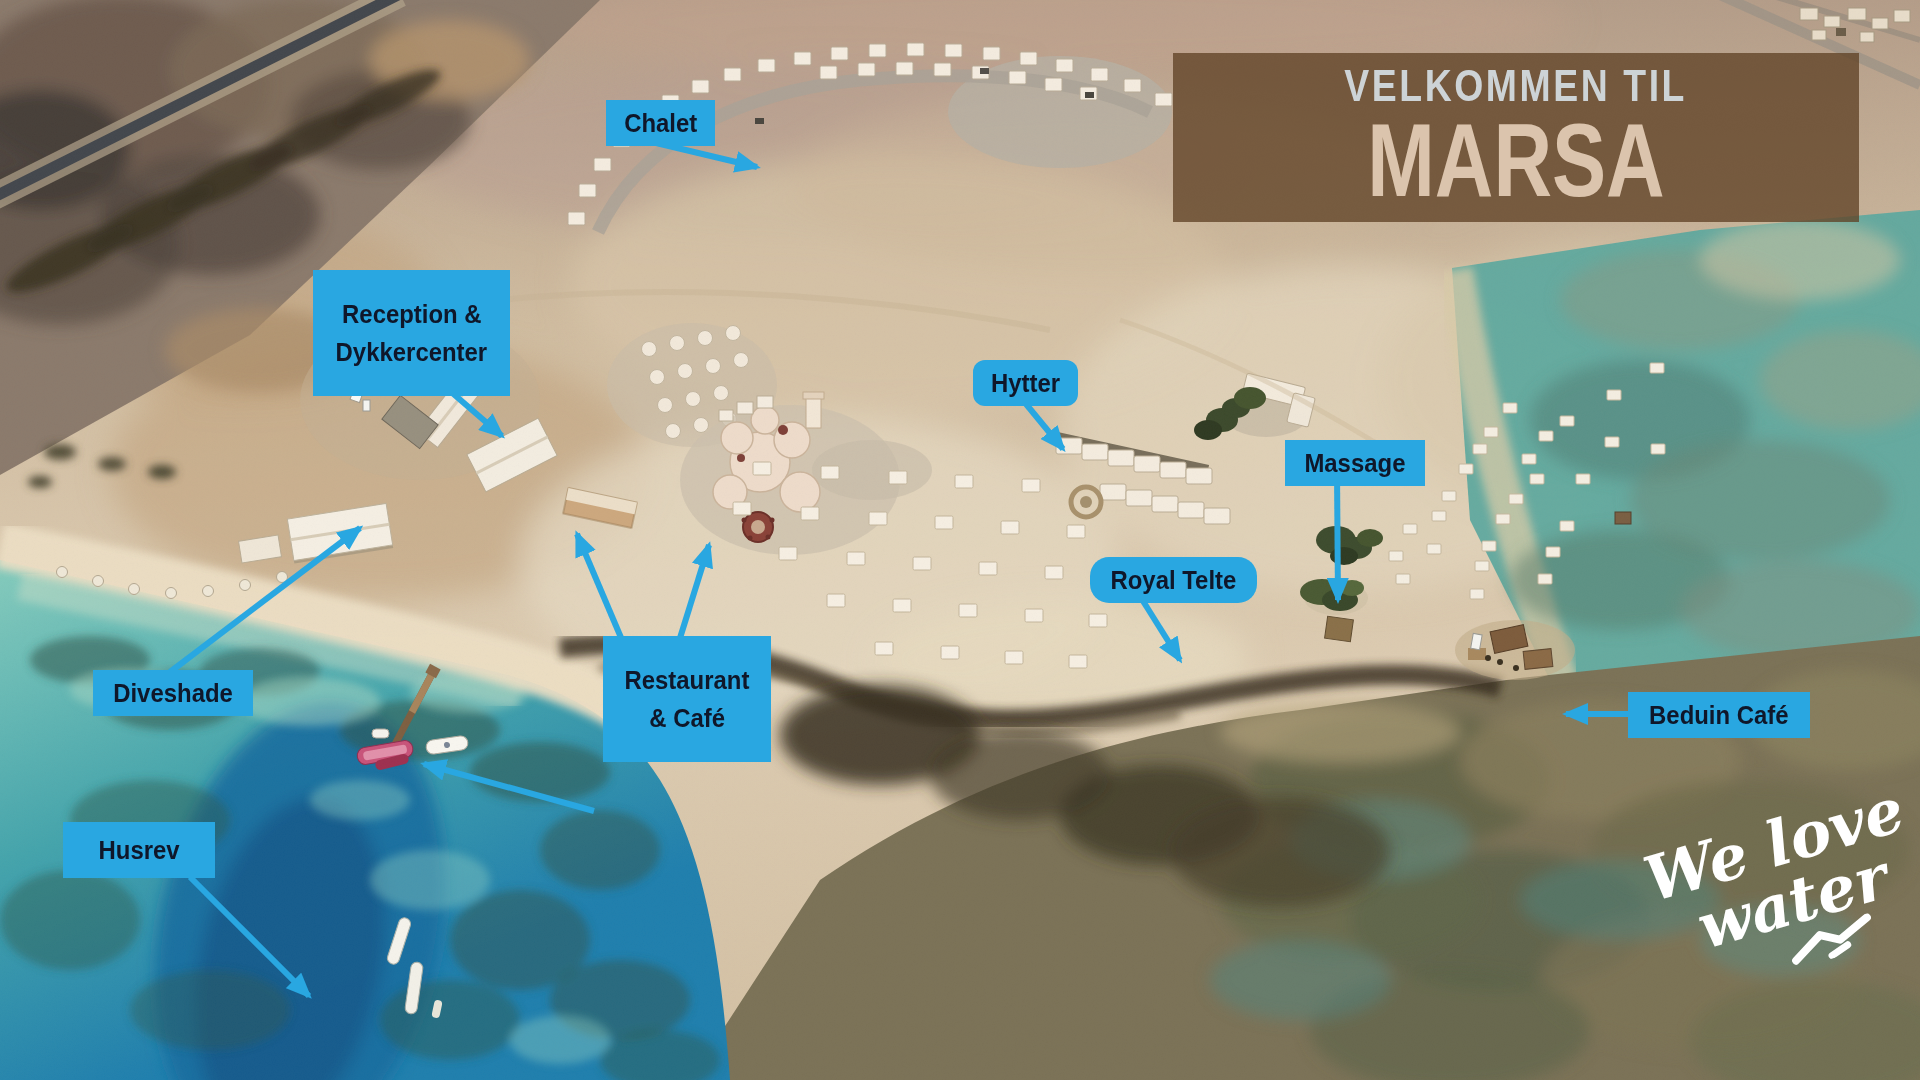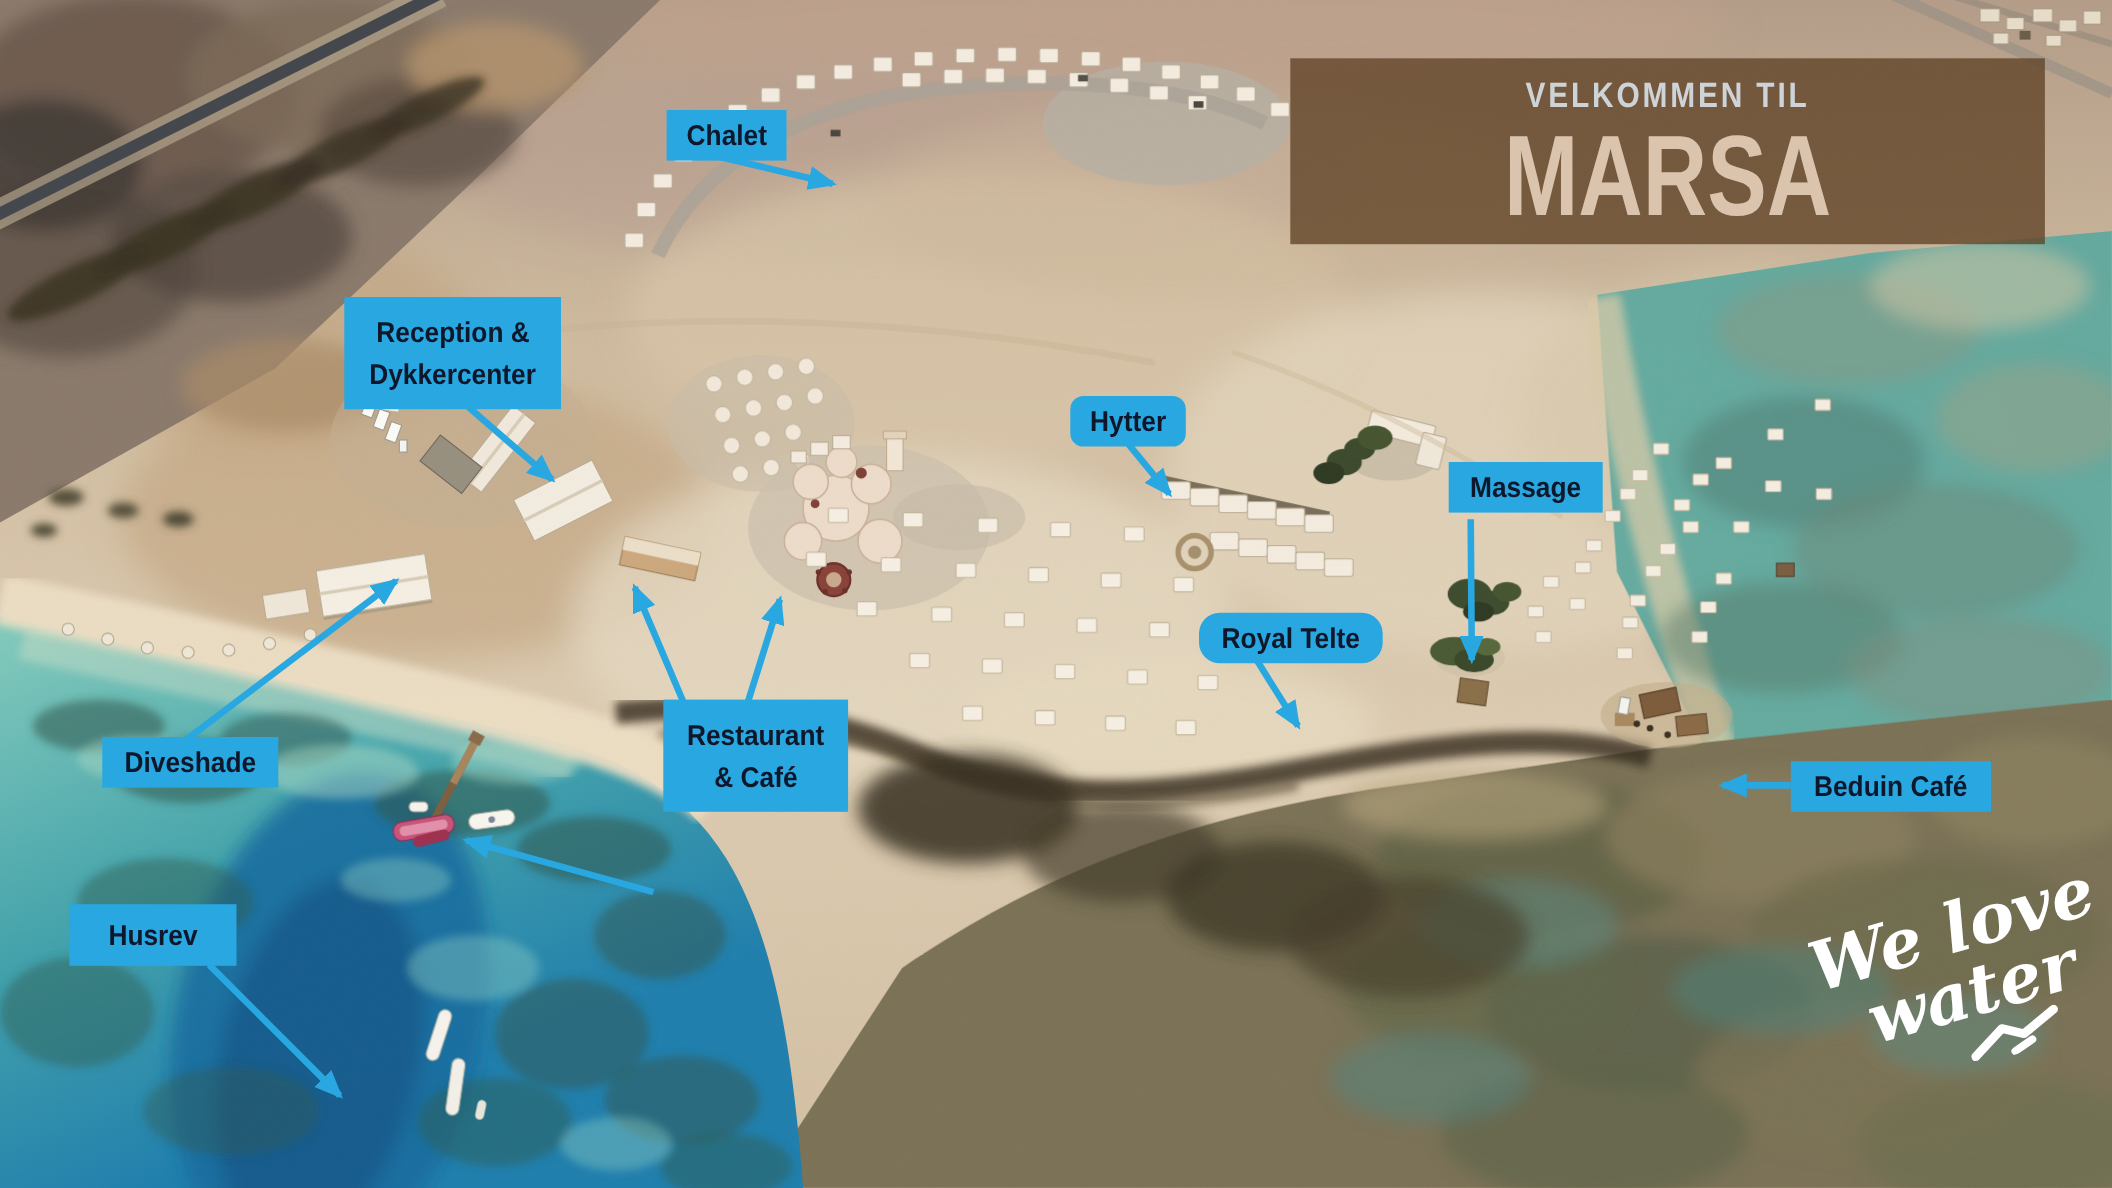--- a/index.html
+++ b/index.html
@@ -6,27 +6,27 @@
   #stage{position:relative;width:1920px;height:1080px;overflow:hidden;
          font-family:"Liberation Sans",sans-serif;}
   #scene,#arrows{position:absolute;left:0;top:0;width:1920px;height:1080px;}
   #arrows{pointer-events:none;}
 
   
   .tag{position:absolute;background:var(--accent,#29a7e1);color:#0f172a;
        font-weight:bold;font-size:26px;line-height:28px;text-align:center;
        padding:9px 15px;white-space:nowrap;}
   .tag .tx{display:inline-block;transform:scaleX(0.92);transform-origin:center;}
-  .tag.two{line-height:38px;padding:13px 16px;}
+  .tag.two{line-height:38px;padding:25px 16px;}
   .tag.tall{padding:14px 32px;}
 
   
   #banner{position:absolute;left:1173px;top:53px;width:686px;height:169px;
           background:var(--banner-bg,rgba(96,66,39,.78));text-align:center;overflow:hidden;}
-  #banner .eyebrow{margin-top:7px;font-size:32px;line-height:52px;font-weight:bold;
+  #banner .eyebrow{margin-top:7px;font-size:44px;line-height:52px;font-weight:bold;
           color:var(--banner-eyebrow,#cdd3d6);letter-spacing:3px;}
   #banner .eyebrow .tx{display:inline-block;transform:scaleX(.85);transform-origin:center;}
   #banner .big{margin-top:-6px;font-size:104px;line-height:108px;font-weight:bold;
           color:var(--banner-title,#dbc4ad);}
   #banner .big .tx{display:inline-block;transform:scaleX(.78);transform-origin:center;}
 
   
   #watermark{position:absolute;left:1638px;top:852px;width:300px;color:var(--watermark,#fff);
           transform:rotate(-16deg);transform-origin:left top;
           font-family:"DejaVu Serif",serif;font-style:italic;font-weight:bold;}
@@ -499,21 +499,21 @@
 
   <div class="tag" style="left:606px;top:100px;"><span class="tx">Chalet</span></div>
 
   <div class="tag two" style="left:313px;top:270px;">
     <div><span class="tx">Reception &amp;</span></div>
     <div><span class="tx">Dykkercenter</span></div>
   </div>
 
   <div class="tag" style="left:973px;top:360px;border-radius:12px;"><span class="tx">Hytter</span></div>
 
-  <div class="tag" style="left:1285px;top:420px;margin-left:32px;"><span class="tx">Massage</span></div>
+  <div class="tag" style="left:1285px;top:440px;"><span class="tx">Massage</span></div>
 
   <div class="tag" style="left:1090px;top:557px;border-radius:19px;"><span class="tx">Royal Telte</span></div>
 
   <div class="tag" style="left:93px;top:670px;"><span class="tx">Diveshade</span></div>
 
   <div class="tag" style="left:1628px;top:692px;"><span class="tx">Beduin Café</span></div>
 
   <div class="tag two" style="left:603px;top:636px;">
     <div><span class="tx">Restaurant</span></div>
     <div><span class="tx">&amp; Café</span></div>

